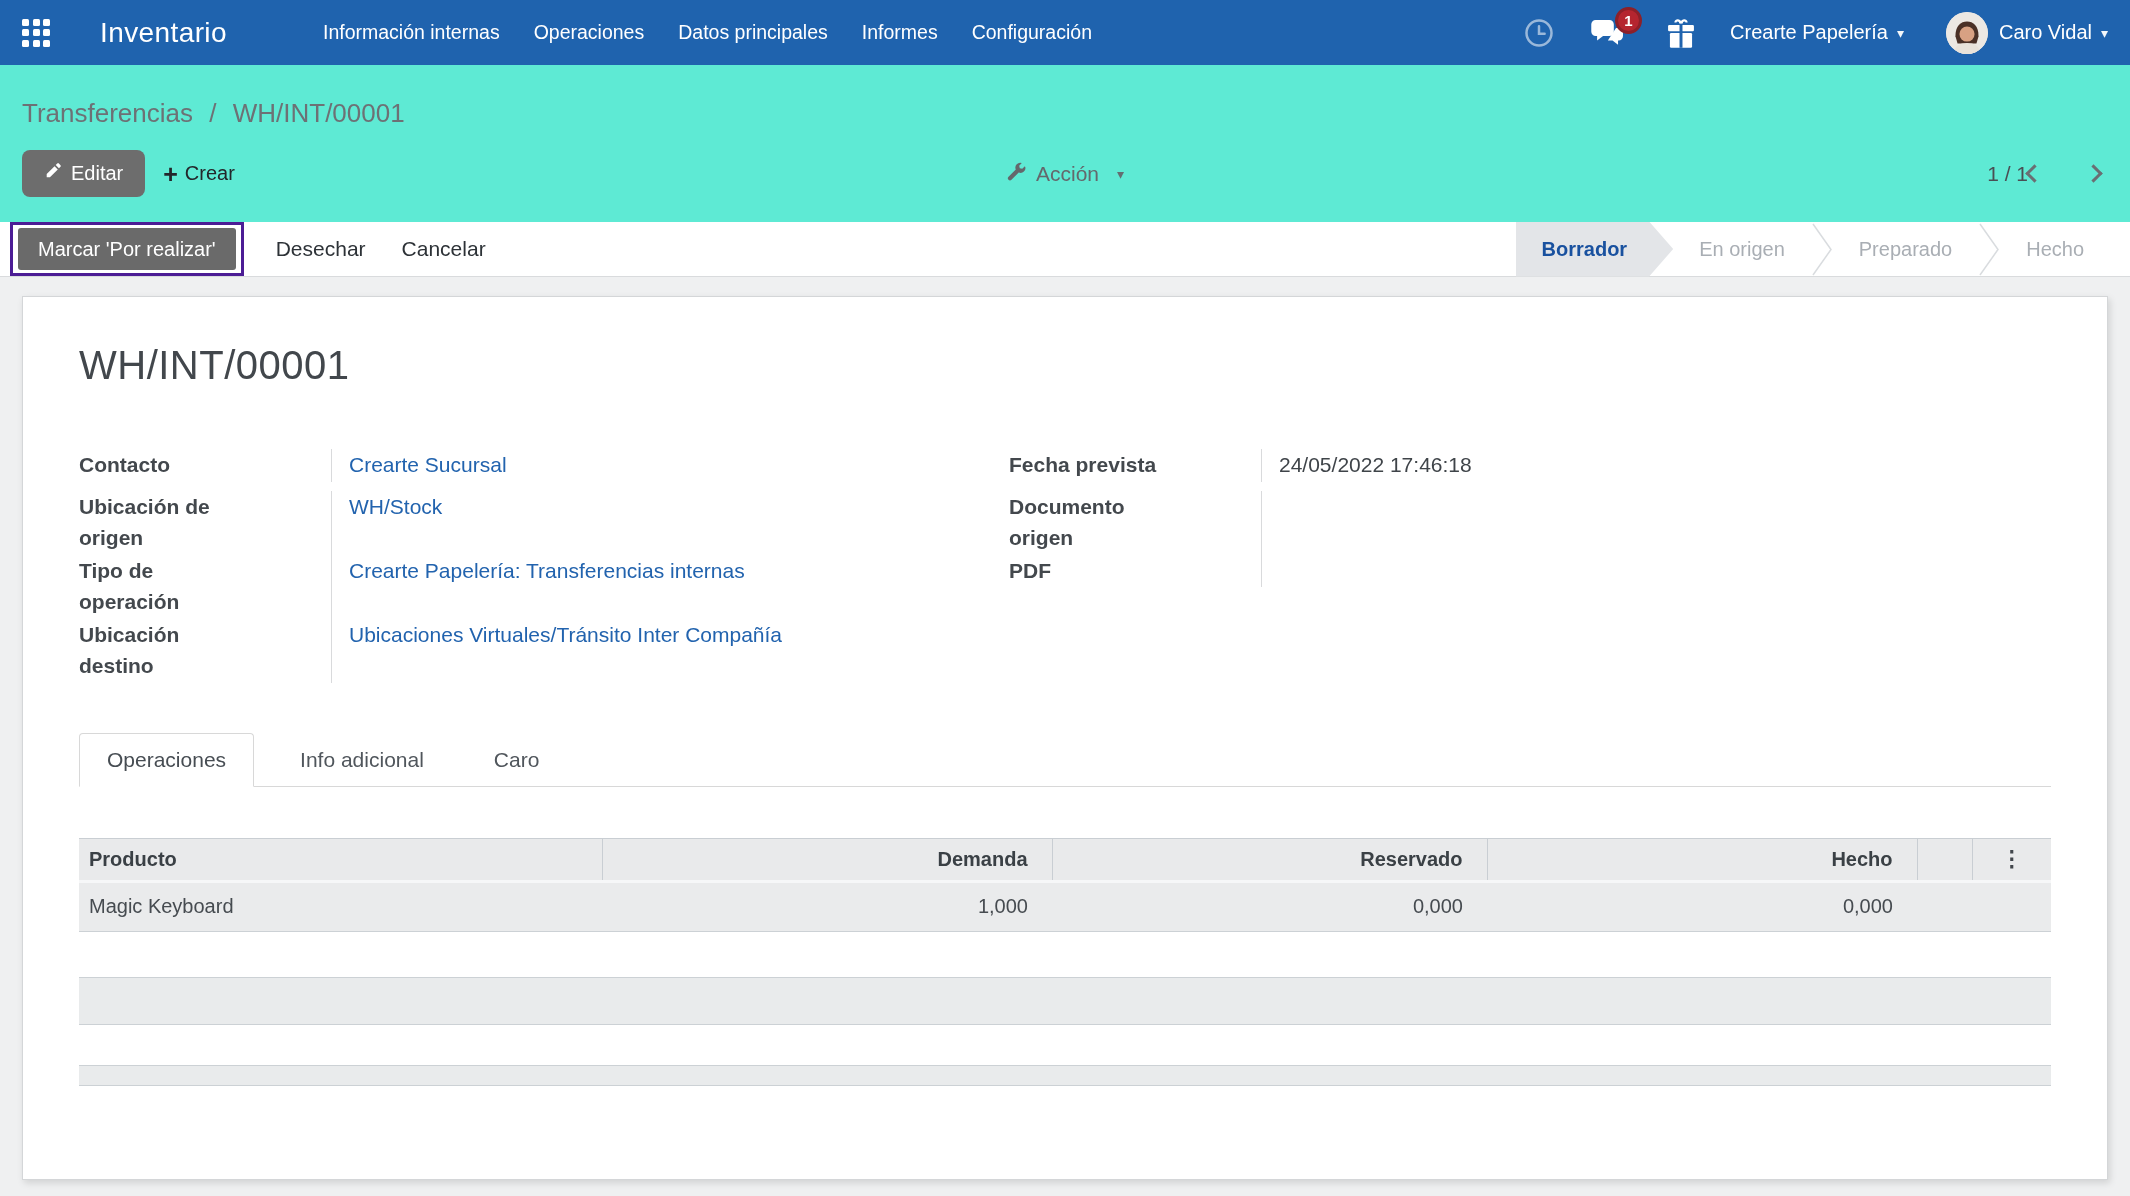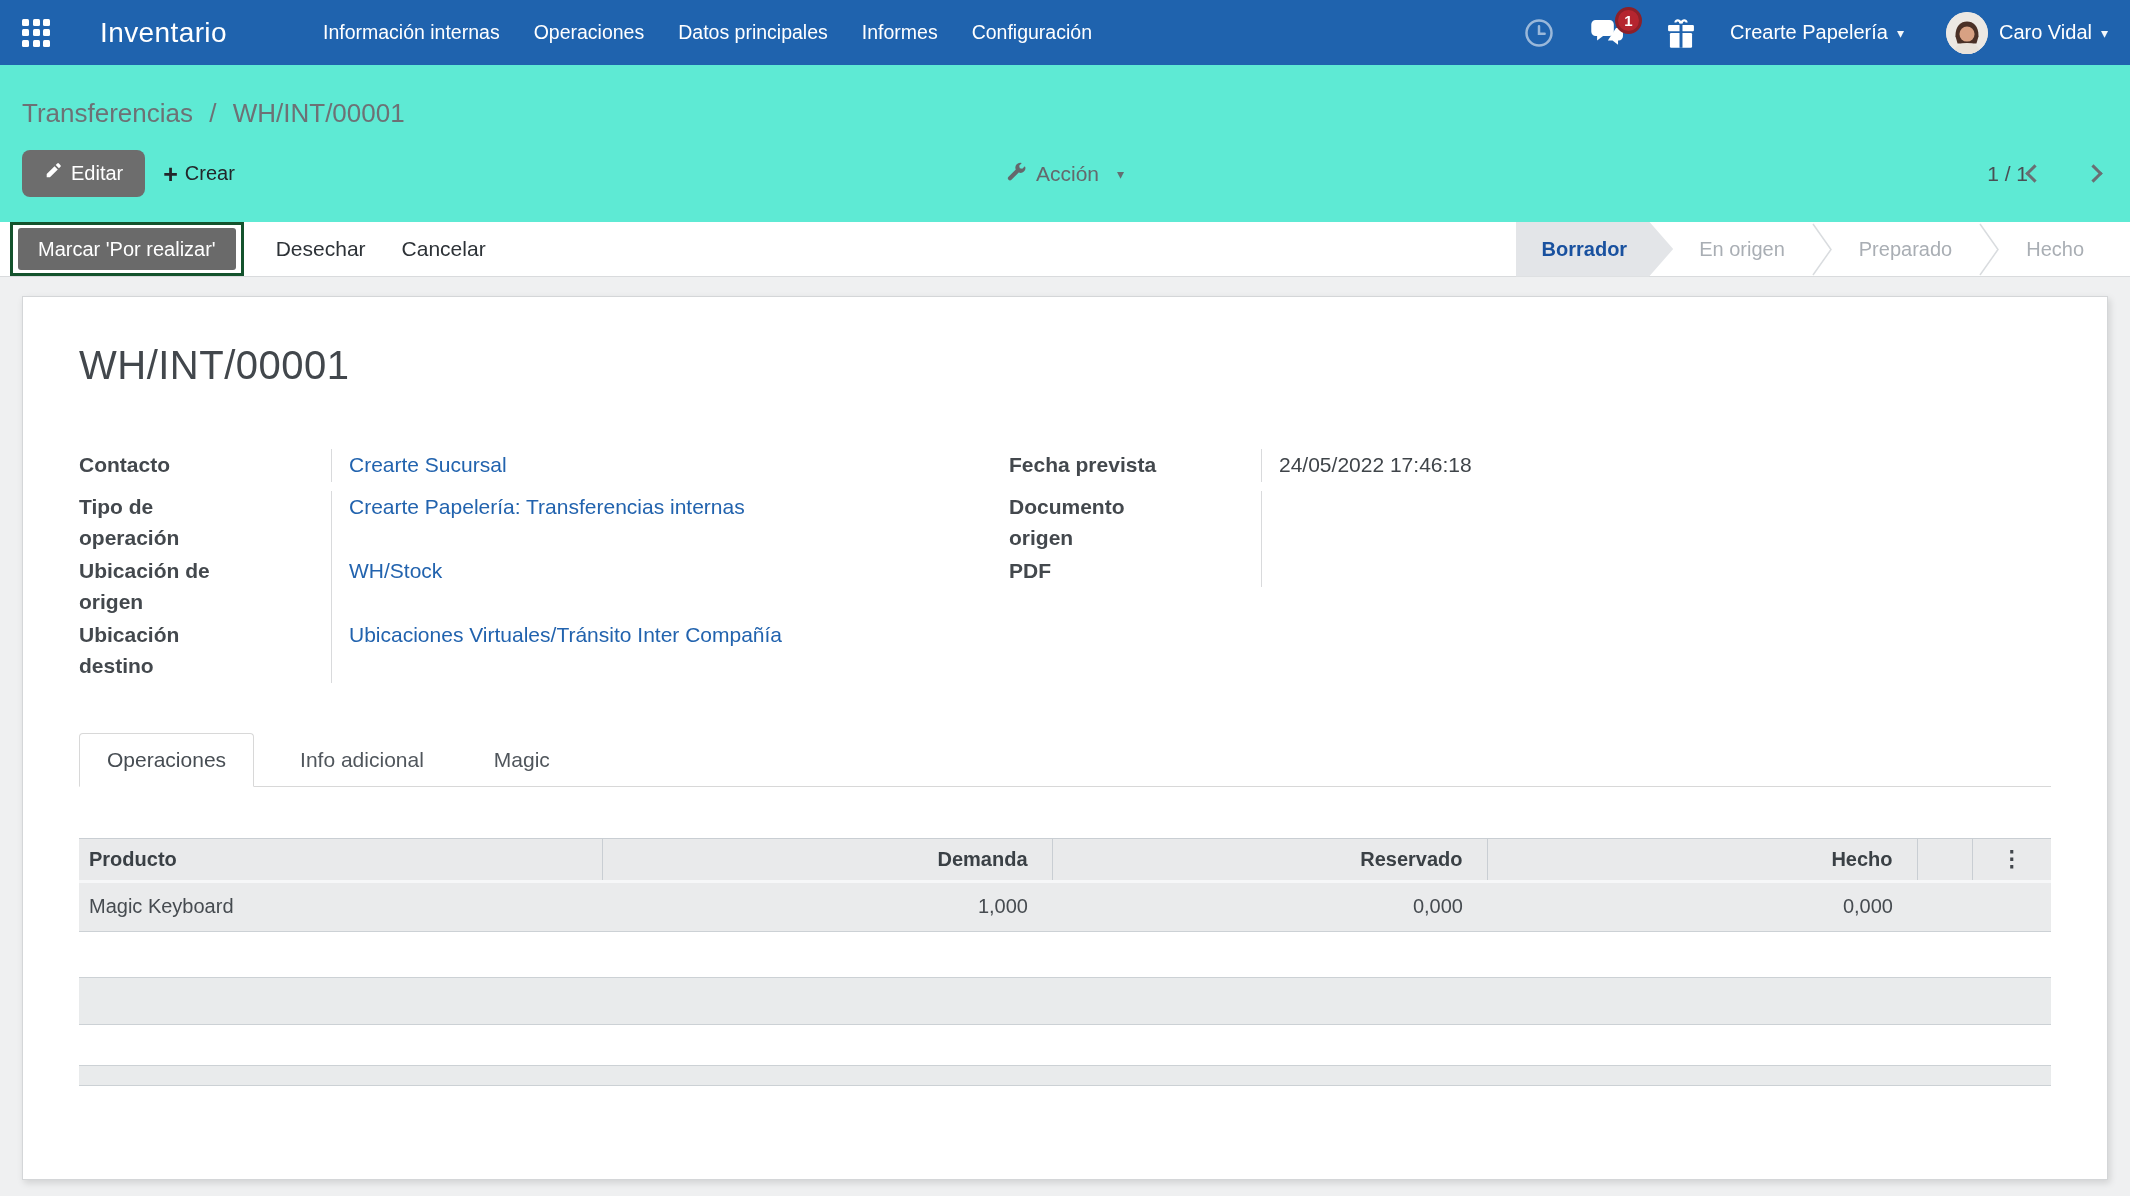--- a/index.html
+++ b/index.html
@@ -61,21 +61,21 @@
   .pager-count { font-size:21px; color:#4a4f54; }
   .chev { width:13px; height:13px; border-left:3px solid #6a6f73; border-bottom:3px solid #6a6f73; display:inline-block; cursor:pointer; }
   .chev-left { transform:rotate(45deg); margin-right:46px; }
   .chev-right { transform:rotate(-135deg); }
 
   
   .statusbar {
     margin-top:25px; height:55px; background:#fff; border-bottom:1px solid #d9dbdd;
     display:flex; align-items:center; padding-left:10px; position:relative;
   }
-  .red-box { border:3px solid #14532d; padding:3px 5px; display:inline-flex; margin-right:12px; }
+  .red-box { border:3px solid #4c1d95; padding:3px 5px; display:inline-flex; margin-right:12px; }
   .btn-mark {
     height:42px; padding:0 20px; background:#6a6a6a; color:#fff; border:none; border-radius:3px;
     font-size:20px; font-family:inherit; cursor:pointer; white-space:nowrap;
   }
   .btn-plain {
     background:none; border:none; font-size:21px; color:#2d3237; font-family:inherit;
     padding:0 16px; margin-left:4px; cursor:pointer;
   }
   .steps { margin-left:auto; display:flex; align-items:stretch; height:55px; padding-right:20px; }
   .step { display:flex; align-items:center; font-size:20px; color:#a9aeb4; padding:0 26px; cursor:pointer; white-space:nowrap; }
@@ -264,26 +264,26 @@
   <div class="sheet">
     <h1 class="sheet-title">WH/INT/00001</h1>
 
     <div class="fields-grid">
       <div class="fgroup">
         <div class="frow pad">
           <div class="flabel"><span>Contacto</span></div>
           <div class="fvalue"><span class="link">Crearte Sucursal</span></div>
         </div>
         <div class="frow">
+          <div class="flabel"><span>Ubicación de origen</span></div>
+          <div class="fvalue"><span class="link">WH/Stock</span></div>
+        </div>
+        <div class="frow">
           <div class="flabel"><span>Tipo de operación</span></div>
           <div class="fvalue"><span class="link">Crearte Papelería: Transferencias internas</span></div>
-        </div>
-        <div class="frow">
-          <div class="flabel"><span>Ubicación de origen</span></div>
-          <div class="fvalue"><span class="link">WH/Stock</span></div>
         </div>
         <div class="frow">
           <div class="flabel"><span>Ubicación destino</span></div>
           <div class="fvalue"><span class="link">Ubicaciones Virtuales/Tránsito Inter Compañía</span></div>
         </div>
       </div>
 
       <div class="fgroup">
         <div class="frow pad">
           <div class="flabel"><span>Fecha prevista</span></div>
@@ -296,21 +296,21 @@
         <div class="frow">
           <div class="flabel"><span>PDF</span></div>
           <div class="fvalue plain"></div>
         </div>
       </div>
     </div>
 
     <div class="tabs">
       <div class="tab active">Operaciones</div>
       <div class="tab">Info adicional</div>
-      <div class="tab">Magic</div>
+      <div class="tab">Caro</div>
     </div>
 
     <table class="ops">
       <colgroup>
         <col style="width:523px">
           <col style="width:450px">
           <col style="width:435px">
           <col style="width:430px">
           <col style="width:55px">
           <col style="width:79px">

